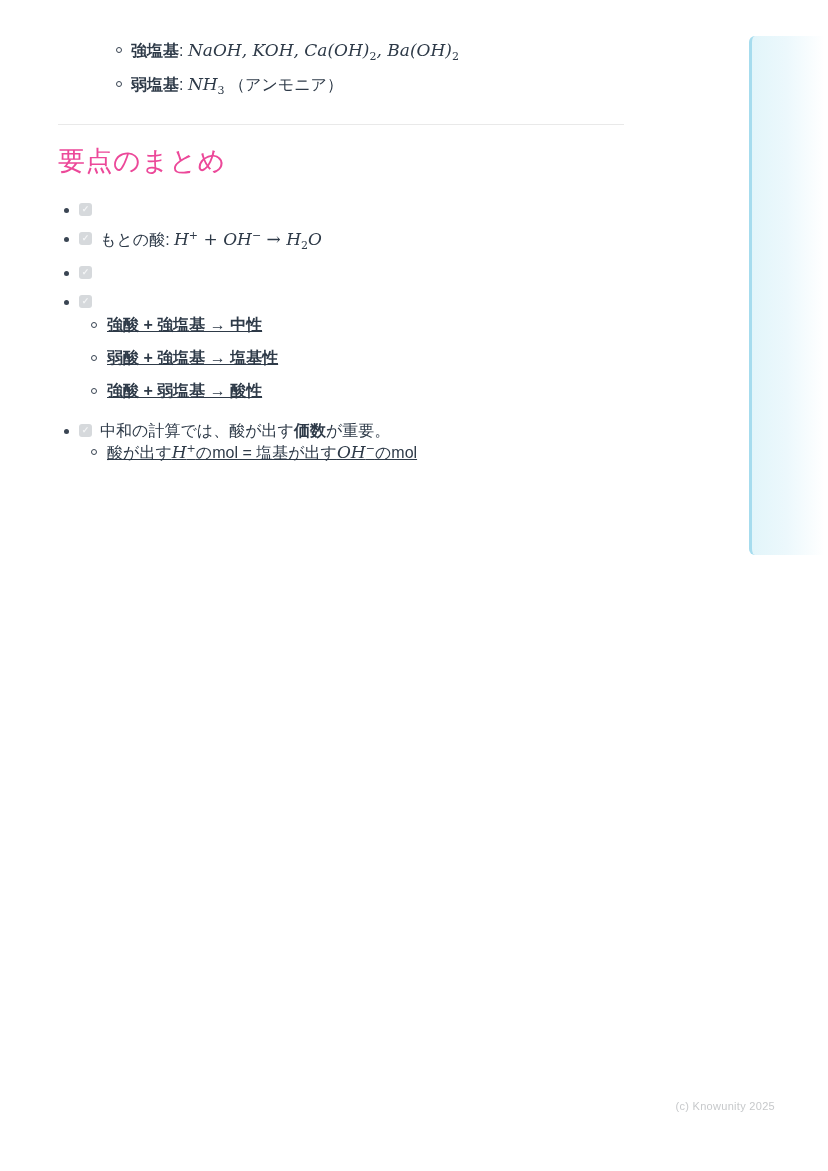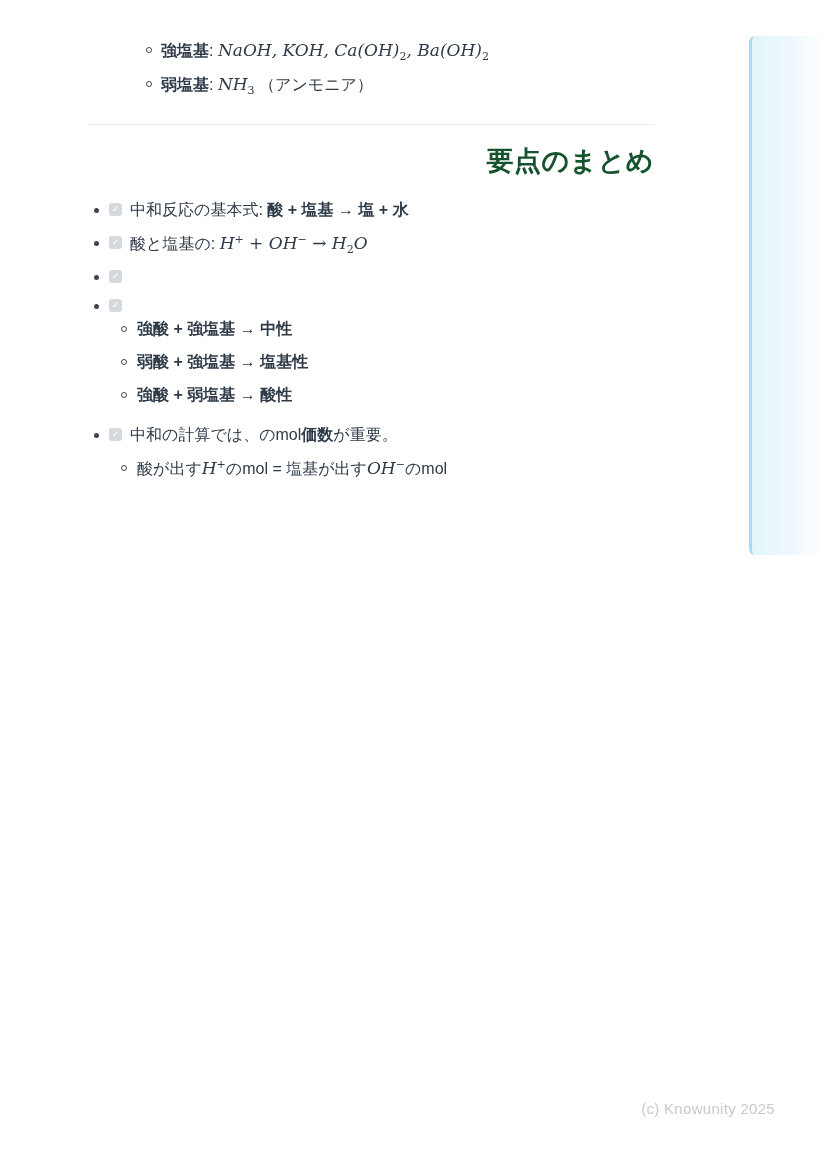--- a/index.html
+++ b/index.html
@@ -10,34 +10,34 @@
     font-family:"Liberation Sans", sans-serif; font-size:16px;
   }
 
   
   .right-bar {
     position:absolute; top:36px; right:0; width:79px; height:519px;
     border-left:3px solid #a6dcee; border-radius:6px 0 0 6px;
     background:linear-gradient(90deg,#e2f5fa 0%, #ecf8fc 45%, #ffffff 95%);
   }
 
-  .content { position:absolute; left:88px; top:40px; width:566px;text-align:right; }
+  .content { position:absolute; left:58px; top:40px; width:566px; }
 
   
   .top-row { display:flex; align-items:flex-start; min-height:20px; margin-bottom:13px; padding-left:58px; }
   .ring {
     flex:0 0 auto; width:6px; height:6px; border:1.5px solid #3a4553;
     border-radius:50%; margin:7px 9px 0 0; background:transparent;
   }
 
   .divider { border:none; border-top:1px solid #e9e9e9; margin:29px 0 0 0; }
 
   h2.heading {
-    margin:21px 0 0 0; font-size:27px; line-height:30px; font-weight:700;
-    color:#14532d; letter-spacing:0.5px;
+    margin:21px 0 0 0; font-size:27px; line-height:30px; font-weight:400;
+    color:#ec4899; letter-spacing:0.5px;
   }
 
   
   .m-list { margin-top:24px; }
   .m-row  { margin-bottom:13px; }
   .m-row.mt { margin-top:20px; }
   .m-head { display:flex; align-items:flex-start; }
   .disc {
     flex:0 0 auto; width:5px; height:5px; border-radius:50%;
     background:#3a4553; margin:8px 10px 0 6px;
@@ -45,36 +45,36 @@
   .checkbox {
     flex:0 0 auto; width:13px; height:13px; border-radius:3px;
     background:#d6d9dc; margin:3px 8px 0 0;
     display:flex; align-items:center; justify-content:center;
     color:#f4f5f6; font-size:9px; font-weight:700; line-height:1;
   }
 
   .text { line-height:20px; min-height:20px; }
 
   
-  .s-list { margin-top:7px; padding-left:33px; }
-  .s-list.tight { margin-top:13px; }
+  .s-list { margin-top:7px; padding-left:33px;text-decoration:underline; }
+  .s-list.tight { margin-top:1px; }
   .s-row { display:flex; align-items:flex-start; min-height:20px; margin-bottom:13px; }
   .s-row:last-child { margin-bottom:0; }
   .s-row .ring { margin:7px 10px 0 0; }
 
   
   .b  { font-weight:700; }
   .m  { font-family:"DejaVu Serif", serif; font-style:italic; font-size:17px; }
   .mn { font-family:"DejaVu Serif", serif; font-style:normal; font-size:17px; }
   sub, sup { line-height:0; font-size:66%; }
   sub.mn, sup.mn { font-size:11px; }
 
   .footer {
     position:absolute; right:53px; top:1100px;
-    font-size:15px; color:#c7c9cb; letter-spacing:0.3px;
+    font-size:11px; color:#c7c9cb; letter-spacing:0.3px;
   }
 </style>
 </head>
 <body>
 
 <div>
 
   <div class="right-bar"></div>
 
   <div class="content">
@@ -95,31 +95,30 @@
     <h2 class="heading">要点のまとめ</h2>
 
     <div class="m-list">
 
       <div class="m-row">
         <div class="m-head">
           <span class="disc"></span>
           <span class="checkbox">
               <span>✓</span>
             </span>
-          <span class="text"><span>中和反応の基本式: </span><span class="b">酸 + 塩基 → 塩 + 水</span></span>
         </div>
       </div>
 
       <div class="m-row">
         <div class="m-head">
           <span class="disc"></span>
           <span class="checkbox">
               <span>✓</span>
             </span>
-          <span class="text"><span>酸と塩基の: </span><span class="m">H</span><sup class="mn">+</sup><span class="mn"> + </span><span class="m">OH</span><sup class="mn">−</sup><span class="mn"> → </span><span class="m">H</span><sub class="mn">2</sub><span class="m">O</span></span>
+          <span class="text"><span>もとの酸: </span><span class="m">H</span><sup class="mn">+</sup><span class="mn"> + </span><span class="m">OH</span><sup class="mn">−</sup><span class="mn"> → </span><span class="m">H</span><sub class="mn">2</sub><span class="m">O</span></span>
         </div>
       </div>
 
       <div class="m-row">
         <div class="m-head">
           <span class="disc"></span>
           <span class="checkbox">
               <span>✓</span>
             </span>
         </div>
@@ -147,21 +146,21 @@
           </div>
         </div>
       </div>
 
       <div class="m-row mt">
         <div class="m-head">
           <span class="disc"></span>
           <span class="checkbox">
               <span>✓</span>
             </span>
-          <span class="text"><span>中和の計算では、のmol</span><span class="b">価数</span><span>が重要。</span></span>
+          <span class="text"><span>中和の計算では、酸が出す</span><span class="b">価数</span><span>が重要。</span></span>
         </div>
         <div class="s-list tight">
           <div class="s-row">
             <span class="ring"></span>
             <span class="text"><span>酸が出す</span><span class="m">H</span><sup class="mn">+</sup><span>のmol = 塩基が出す</span><span class="m">OH</span><sup class="mn">−</sup><span>のmol</span></span>
           </div>
         </div>
       </div>
 
     </div>

